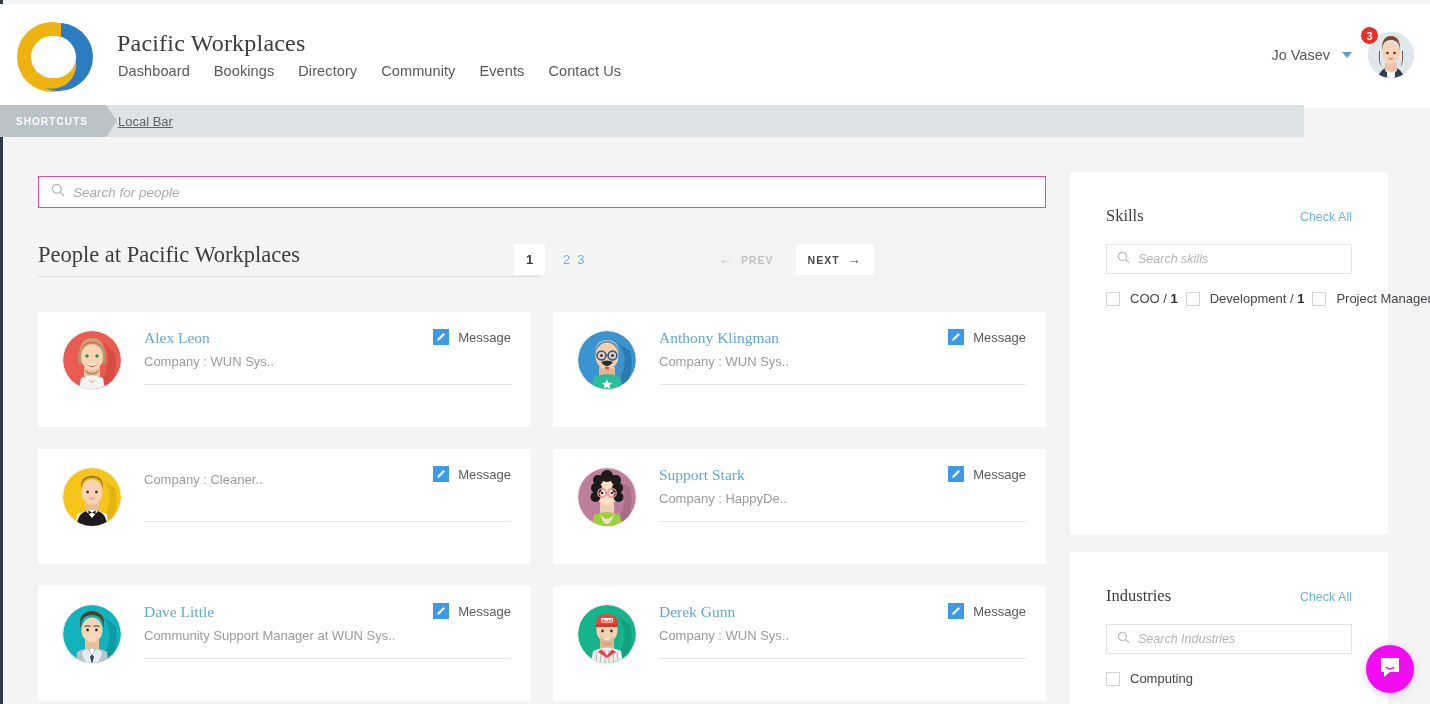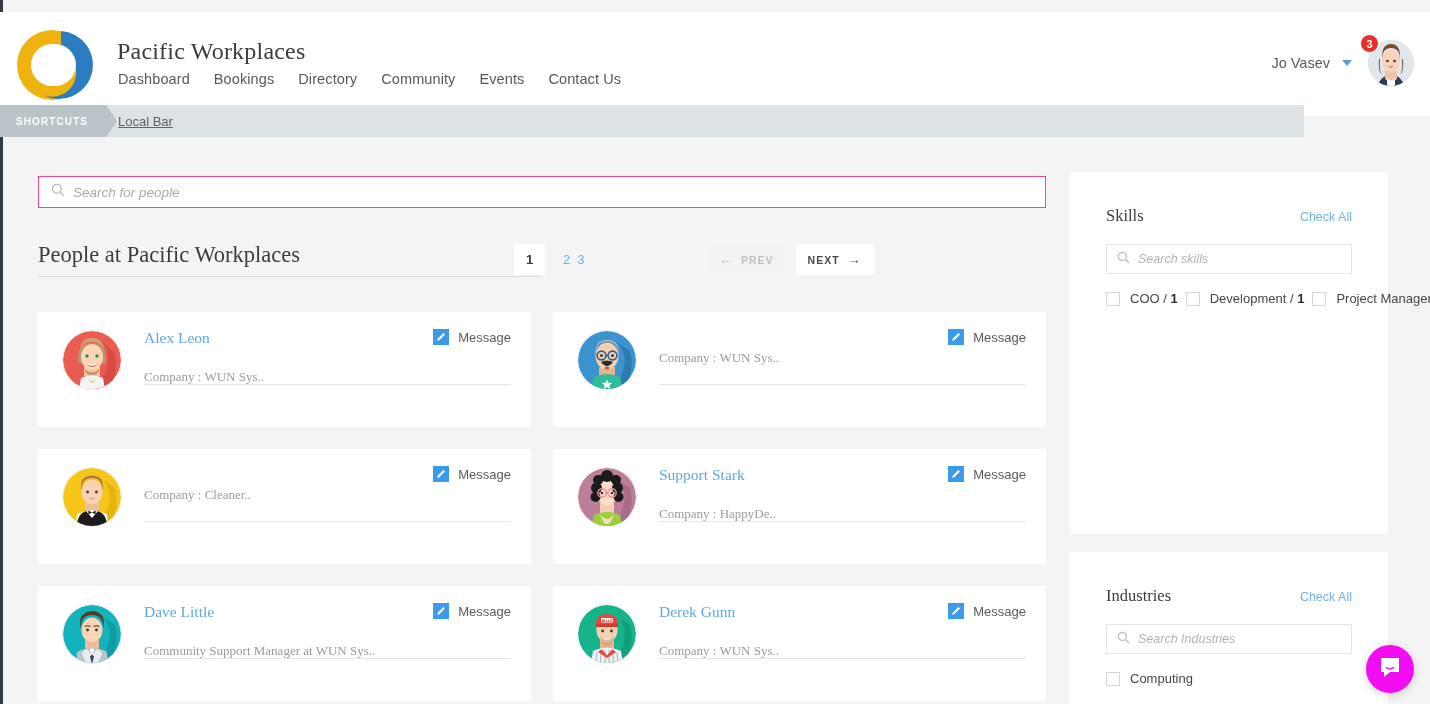--- a/index.html
+++ b/index.html
@@ -12,21 +12,21 @@
   .page { position: relative; width: 1430px; height: 704px; background: #f4f4f5; }
 
   
   .edge-strip {
     position: absolute; left: 0; top: 0; width: 3px; height: 704px;
     background: #2f3b47;
   }
 
   
   .header {
-    position: absolute; left: 0; top: 12px; width: 1430px; height: 104px;
+    position: absolute; left: 0; top: 4px; width: 1430px; height: 104px;
     background: #ffffff;
   }
   .logo-wrap {
     position: absolute; left: 14px; top: 12px; width: 82px; height: 82px;
   }
   .logo-ring { width: 82px; height: 82px; position: relative; }
   .logo-ring svg { display: block; }
 
   .brand-title {
     position: absolute; left: 117px; top: 26px;
@@ -157,21 +157,21 @@
     margin-top: 2px;
   }
   .pc-avatar svg { display: block; }
   .pc-body { flex: 1 1 auto; margin-left: 22px; position: relative; min-width: 0; }
   .pc-name {
     font-family: "Liberation Serif", serif;
     font-size: 15.5px; color: #5ea7e0; white-space: nowrap;
     display: block; text-decoration: none; margin-top: 1px;
   }
   .pc-sub {
-    font-size: 13px; color: #9b9b9e; margin-top: 22px; white-space: nowrap; font-family: Liberation Serif, serif;
+    font-size: 13px; color: #9b9b9e; margin-top: 7px; white-space: nowrap;
   }
   .pc-divider {
     position: absolute; left: 0; right: 0; top: 56px; height: 1px;
     background: #e3e7ed;
   }
   .pc-msg {
     position: absolute; right: 0; top: 1px;
     display: flex; align-items: center; gap: 9px;
   }
   .msg-icon {
@@ -371,20 +371,21 @@
             <line x1="27.9" y1="24.5" x2="30.1" y2="24.5" stroke="#2e5f8f" stroke-width="1.6"></line>
             <circle cx="23.5" cy="24.5" r="1.6" fill="#31445a"></circle>
             <circle cx="34.5" cy="24.5" r="1.6" fill="#31445a"></circle>
             <path d="M23 31 q6-3 12 0 q-3 4 -6 4 t-6-4 Z" fill="#2b2b2b"></path>
             <ellipse cx="29" cy="37" rx="2.4" ry="1.6" fill="#c0564f"></ellipse>
             <path d="M16 46 q13-6 26 0 l3 12 h-32 Z" fill="#2ebd9a"></path>
             <path d="M29 48.5 l1.5 3.3 3.6.3 -2.7 2.4 .8 3.5 -3.2-1.9 -3.2 1.9 .8-3.5 -2.7-2.4 3.6-.3 Z" fill="#ffffff"></path>
           </svg>
         </div>
         <div class="pc-body">
+          <a class="pc-name" href="#">Anthony Klingman</a>
           <div class="pc-sub">Company : WUN Sys..</div>
           <div class="pc-divider"></div>
           <div class="pc-msg">
             <span class="msg-icon">
               <svg width="10" height="10" viewBox="0 0 10 10">
                   <path d="M7.4 1 L9 2.6 L3.3 8.3 L1.2 8.8 L1.7 6.7 Z" fill="#ffffff"></path>
                 </svg>
             </span>
             <span class="msg-label">Message</span>
           </div>

